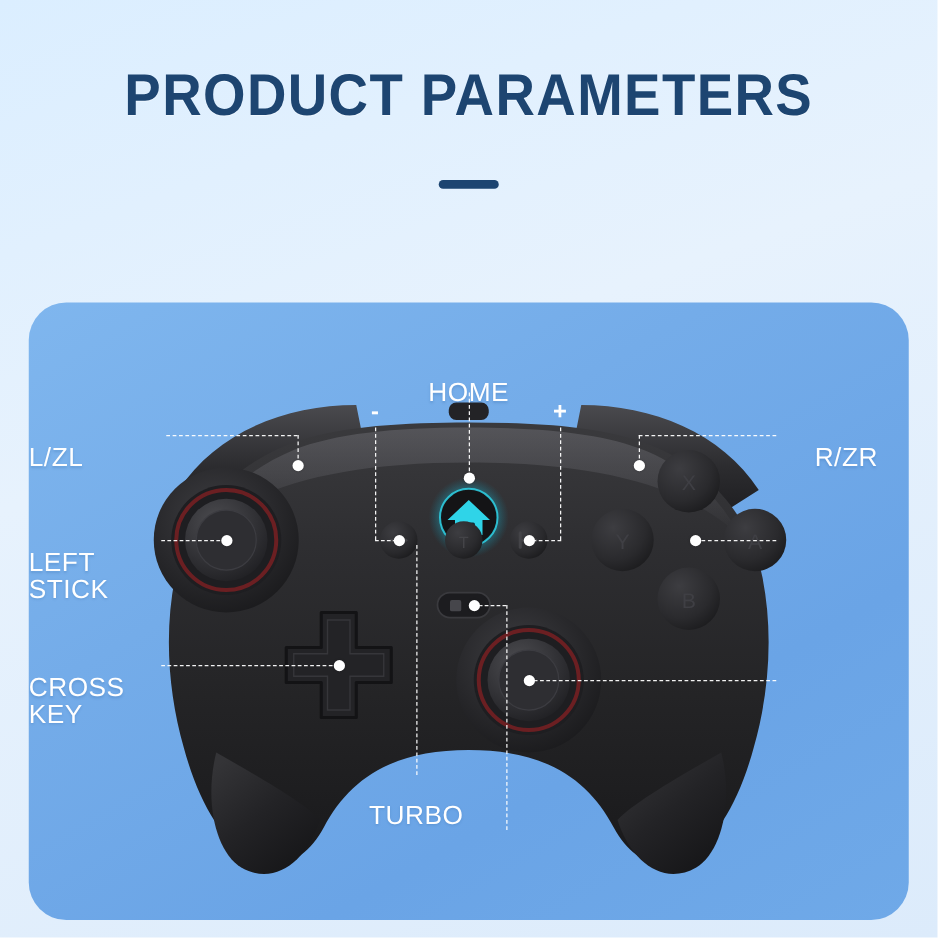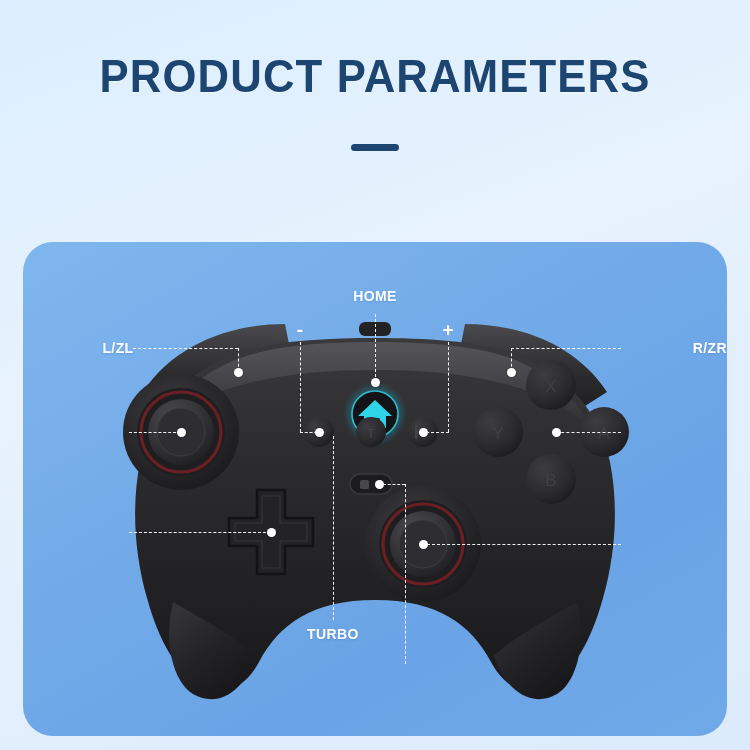--- a/index.html
+++ b/index.html
@@ -67,29 +67,30 @@
     top: 0;
     width: 704px;
     height: 494px;
   }
 
   
   .label {
     position: absolute;
     color: #ffffff;
     font-family: "Liberation Sans Narrow", "Liberation Sans", sans-serif;
-    font-size: 14px;
-    font-weight: bold;
+    font-size: 21px;
+    font-weight: normal;
     letter-spacing: 0.4px;
     line-height: 21px;
     white-space: pre-line;
     text-shadow: 0 1px 2px rgba(40,90,150,0.25);
-  }
-  .label.right-align { text-align: center; padding-left: 45px; }
-  .label.left-align  { text-align: right; }
+    margin-top: 18px;
+  }
+  .label.right-align { text-align: left; }
+  .label.left-align  { text-align: center; }
   .label.center-align{ text-align: center; }
 
   .label-sym {
     position: absolute;
     color: #ffffff;
     font-family: "Liberation Sans", sans-serif;
     font-size: 19px;
     font-weight: bold;
     line-height: 19px;
     text-align: center;
@@ -279,21 +280,23 @@
   <div class="dot" style="left:396px; top:298px;"></div>
 
   <div class="lead-v" style="left:310px; top:194px; height:184px;"></div>
 
   <div class="lead-h" style="left:360px; top:242px; width:22px;"></div>
   <div class="lead-v" style="left:382px; top:242px; height:180px;"></div>
   <div class="dot" style="left:352px; top:238px;"></div>
 
   <div class="label right-align" style="left:0px; top:96px; width:100px;">L/ZL</div>
 
-
+  <div class="label right-align" style="left:0px; top:180px; width:100px;">LEFT STICK</div>
+
+  <div class="label right-align" style="left:0px; top:280px; width:100px;">CROSS KEY</div>
 
   <div class="label center-align" style="left:302px; top:44px; width:100px;">HOME</div>
 
   <div class="label-sym" style="left:262px; top:78px; width:30px;">-</div>
 
   <div class="label-sym" style="left:410px; top:78px; width:30px;">+</div>
 
   <div class="label left-align" style="left:604px; top:96px; width:100px;">R/ZR</div>
 
 

